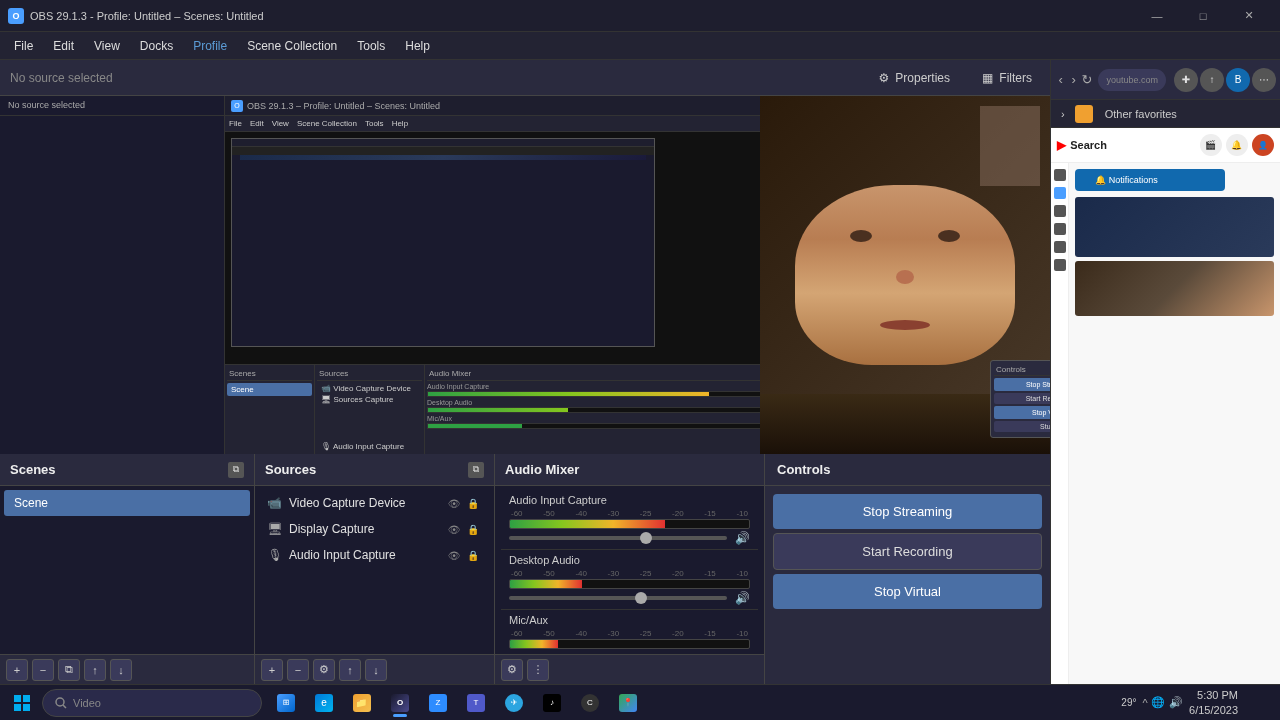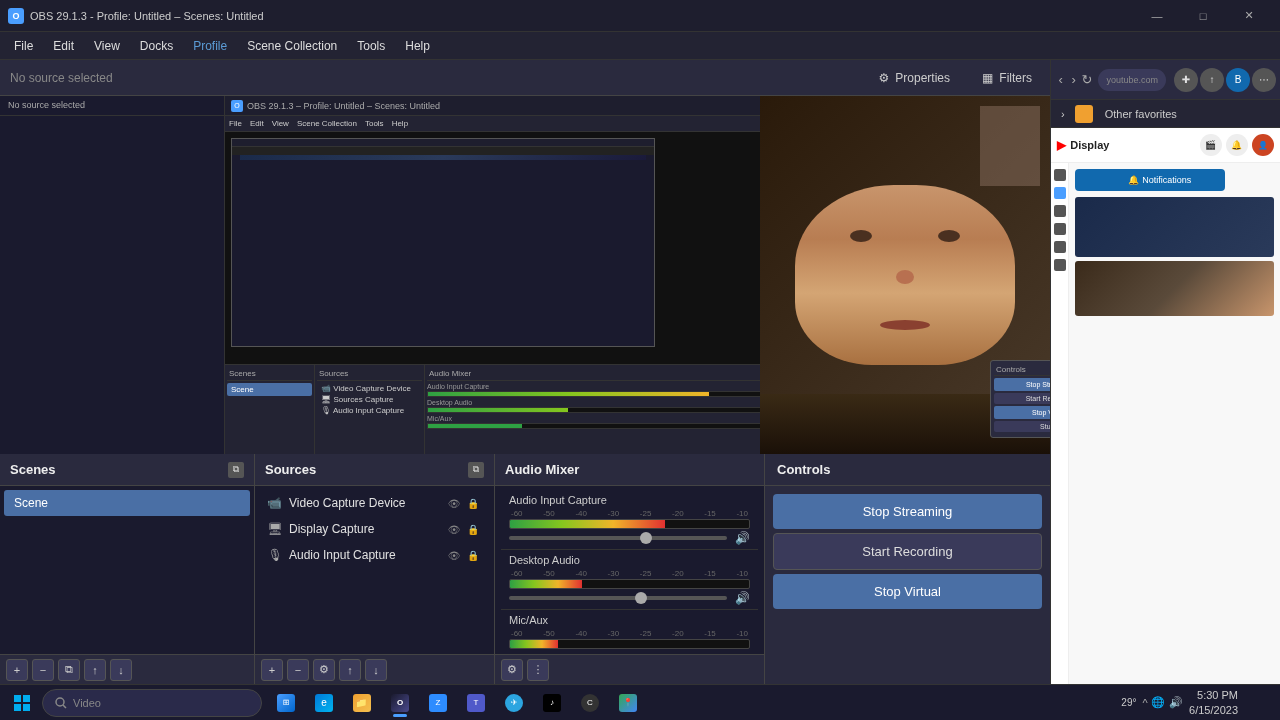--- a/index.html
+++ b/index.html
@@ -610,21 +610,21 @@
 
           <div style="width:90px; border-right:1px solid #333; padding:2px;">
             <div style="font-size:8px; color:#aaa; padding:2px; border-bottom:1px solid #333; margin-bottom:2px;">Scenes</div>
             <div style="background:#4a6fa5; color:white; font-size:8px; padding:2px 4px; border-radius:2px; margin-bottom:1px;">Scene</div>
           </div>
 
           <div style="width:110px; border-right:1px solid #333; padding:2px;">
             <div style="font-size:8px; color:#aaa; padding:2px; border-bottom:1px solid #333; margin-bottom:2px;">Sources</div>
             <div style="font-size:8px; color:#ccc; padding:1px 4px;">📹 Video Capture Device</div>
             <div style="font-size:8px; color:#ccc; padding:1px 4px;">🖥 Sources Capture</div>
-            <div style="font-size:8px; color:#ccc; padding:1px 4px;">🎙 Audio Input Capture</div>
+            <div style="font-size:8px; color:#ccc; padding:1px 4px;margin-top:36px;">🎙 Audio Input Capture</div>
           </div>
 
           <div style="flex:1; border-right:1px solid #333; padding:2px;">
             <div style="font-size:8px; color:#aaa; padding:2px; border-bottom:1px solid #333; margin-bottom:2px;">Audio Mixer</div>
             <div style="margin-bottom:2px;">
               <div style="font-size:7px; color:#999;">Audio Input Capture</div>
               <div style="height:6px; background:#111; border:1px solid #333; overflow:hidden; margin:1px 0;">
                   <div style="width:60%; height:100%; background:linear-gradient(to right,#2ea043,#85c61e,#f0b429);"></div>
                 </div>
             </div>
@@ -848,42 +848,42 @@
       <div style="width:18px;height:18px;background:#f0a030;border-radius:3px;margin-right:2px;"></div>
       <span class="fav-item">Other favorites</span>
     </div>
 
     <div class="browser-main">
       <div style="background:white; height:100%;">
 
         <div style="background:white; padding:6px; display:flex; align-items:center; border-bottom:1px solid #eee;">
           <div style="display:flex;align-items:center;gap:4px;">
             <div style="color:#ff0000;font-weight:bold;font-size:12px;">▶</div>
-            <div style="color:#222;font-weight:bold;font-size:11px;">Display</div>
+            <div style="color:#222;font-weight:bold;font-size:11px;">Search</div>
           </div>
           <div style="margin-left:auto; display:flex; gap:4px;">
             <div style="width:22px;height:22px;background:#eee;border-radius:50%;display:flex;align-items:center;justify-content:center;font-size:9px;cursor:pointer;">🎬</div>
             <div style="width:22px;height:22px;background:#eee;border-radius:50%;display:flex;align-items:center;justify-content:center;font-size:9px;cursor:pointer;">🔔</div>
             <div style="width:22px;height:22px;background:#cc4422;border-radius:50%;display:flex;align-items:center;justify-content:center;font-size:8px;cursor:pointer;color:white;">👤</div>
           </div>
         </div>
 
         <div style="display:flex; height:calc(100% - 35px);">
 
           <div style="width:18px; background:#fff; border-right:1px solid #eee; padding:6px 1px; display:flex; flex-direction:column; align-items:center; gap:6px;">
             <div style="width:12px;height:12px;background:#555;border-radius:2px;cursor:pointer;"></div>
             <div style="width:12px;height:12px;background:#4a9eff;border-radius:2px;cursor:pointer;"></div>
             <div style="width:12px;height:12px;background:#555;border-radius:2px;cursor:pointer;"></div>
             <div style="width:12px;height:12px;background:#555;border-radius:2px;cursor:pointer;"></div>
             <div style="width:12px;height:12px;background:#555;border-radius:2px;cursor:pointer;"></div>
             <div style="width:12px;height:12px;background:#555;border-radius:2px;cursor:pointer;"></div>
           </div>
 
           <div style="flex:1; padding:6px; background:#f8f8f8;">
-            <div style="background:#1169ae; border-radius:4px; width:150px; height:22px; display:flex; align-items:center; justify-content:center; margin-bottom:6px;padding-left:20px;">
+            <div style="background:#1169ae; border-radius:4px; width:150px; height:22px; display:flex; align-items:center; justify-content:flex-start; margin-bottom:6px;padding-left:20px;">
               <span style="color:white; font-size:9px;">🔔 Notifications</span>
             </div>
 
             <div style="display:flex; flex-direction:column; gap:4px;">
               <div style="background:#222; height:60px; border-radius:3px; overflow:hidden; position:relative;">
                 <div style="width:100%;height:100%;background:linear-gradient(135deg,#1a2a4a,#2a3a5a);"></div>
               </div>
               <div style="background:#333; height:55px; border-radius:3px; overflow:hidden;">
                 <div style="width:100%;height:100%;background:linear-gradient(135deg,#3a2a1a,#5a4a3a,#c8956c);"></div>
               </div>

